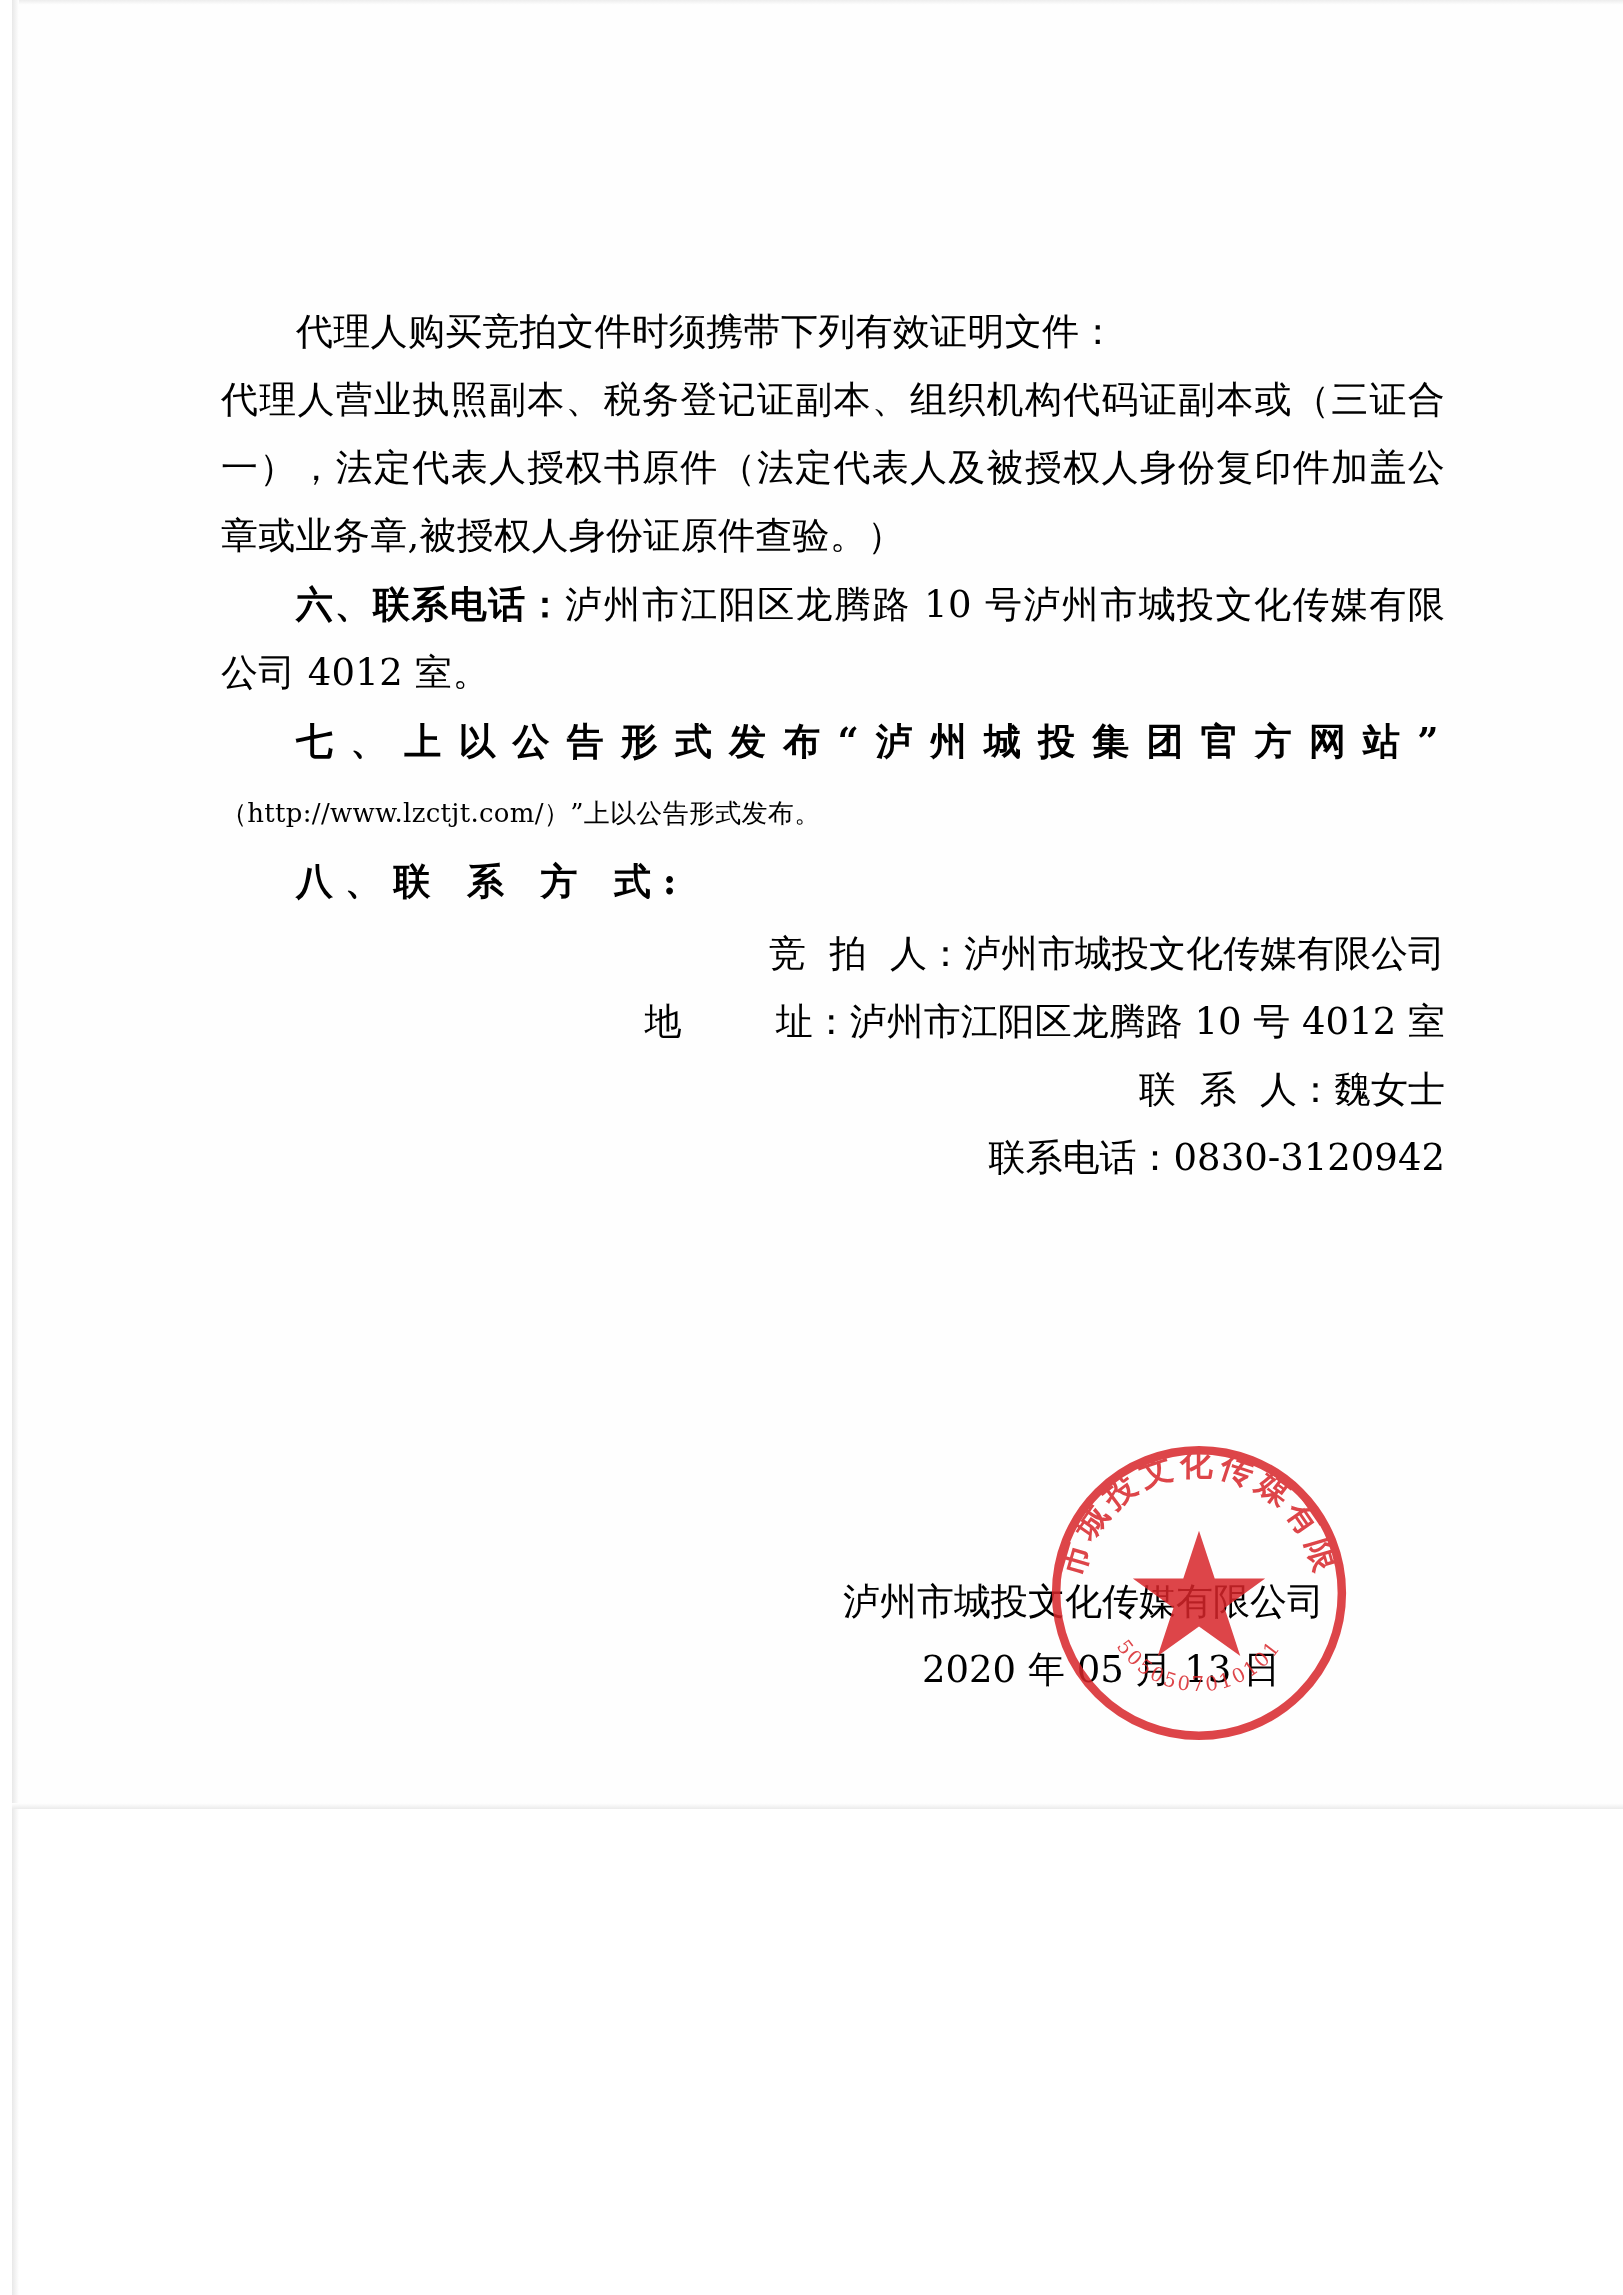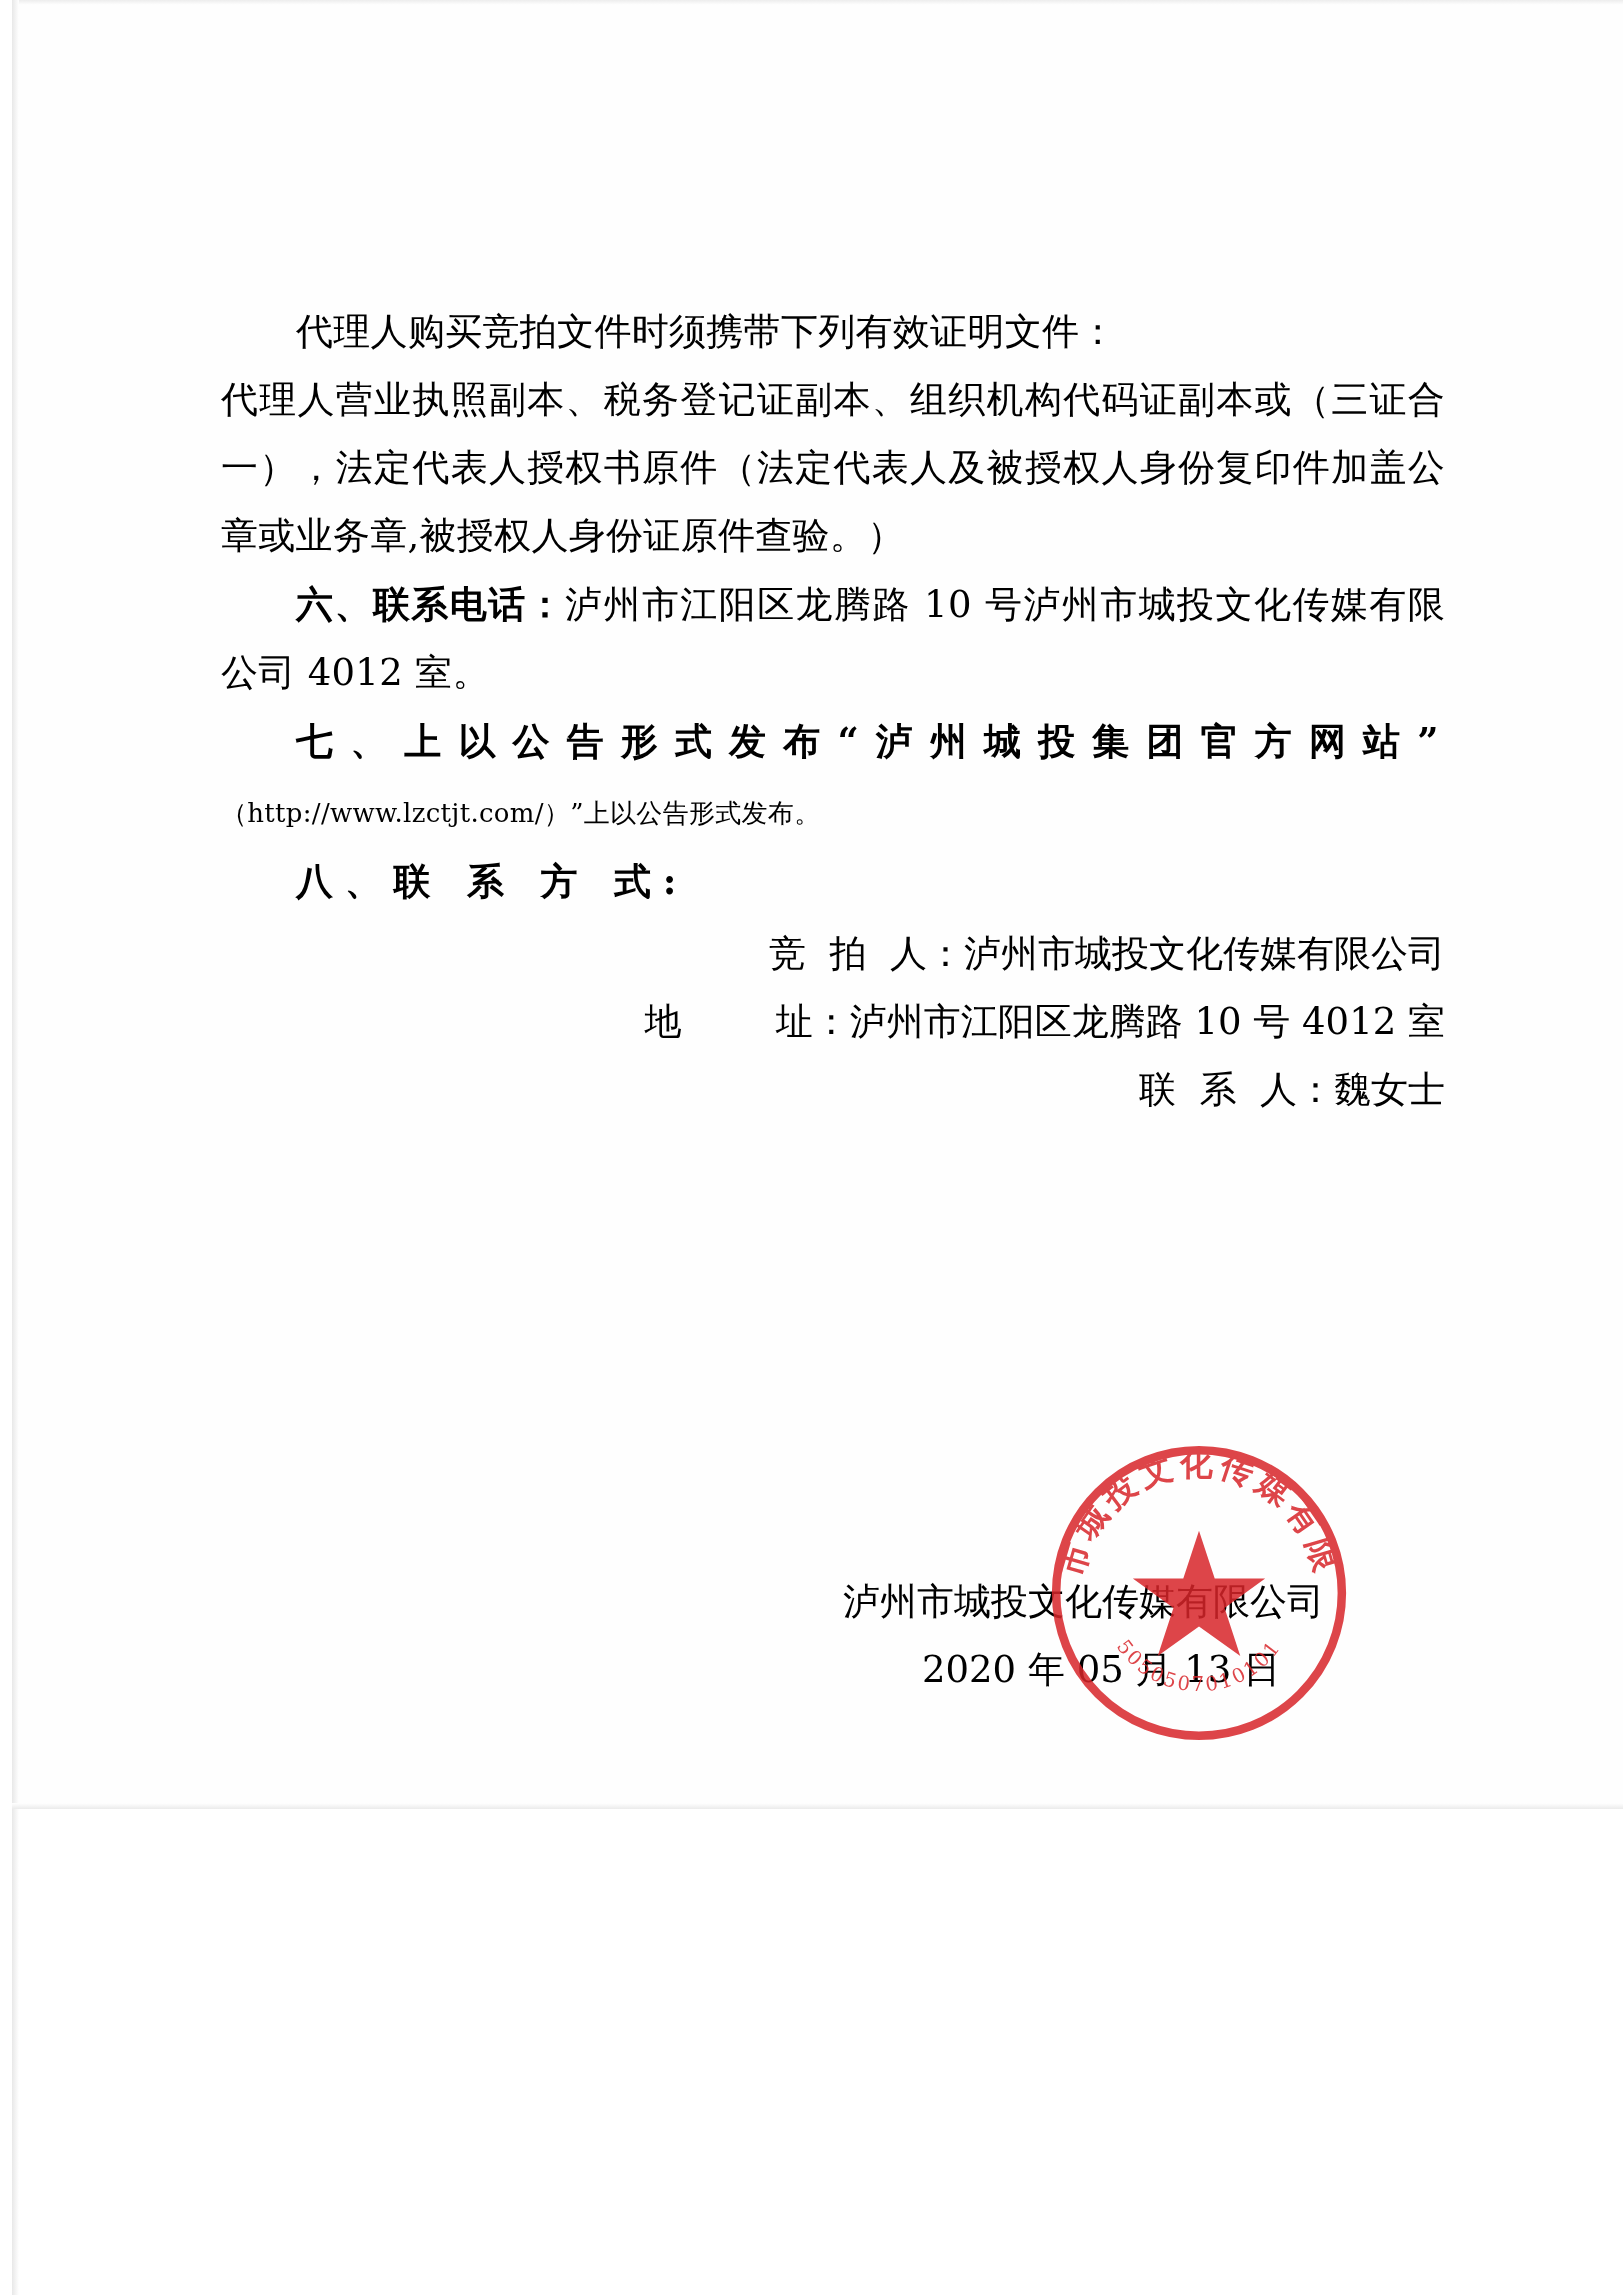--- a/index.html
+++ b/index.html
@@ -147,20 +147,21 @@
 
     <p class="para indent"><span class="bold spaced-xwide">八、</span><span class="bold spaced-xwide">联 系 方 式:</span></p>
 
     <div class="contact-block">
       <p class="contact-line"><span>竞  拍  人：</span><span>泸州市城投文化传媒有限公司</span></p>
 
       <p class="contact-line"><span>地        址：</span><span>泸州市江阳区龙腾路 10 号 4012 室</span></p>
 
       <p class="contact-line"><span>联  系  人：</span><span>魏女士</span></p>
 
+      <p class="contact-line"><span>联系电话：</span><span>0830-3120942</span></p>
     </div>
 
   </div>
 
   <div class="signature">
     <p class="sig-line">泸州市城投文化传媒有限公司</p>
     <p class="sig-line date">2020 年 05 月 13 日</p>
   </div>
 
   <div class="seal">

